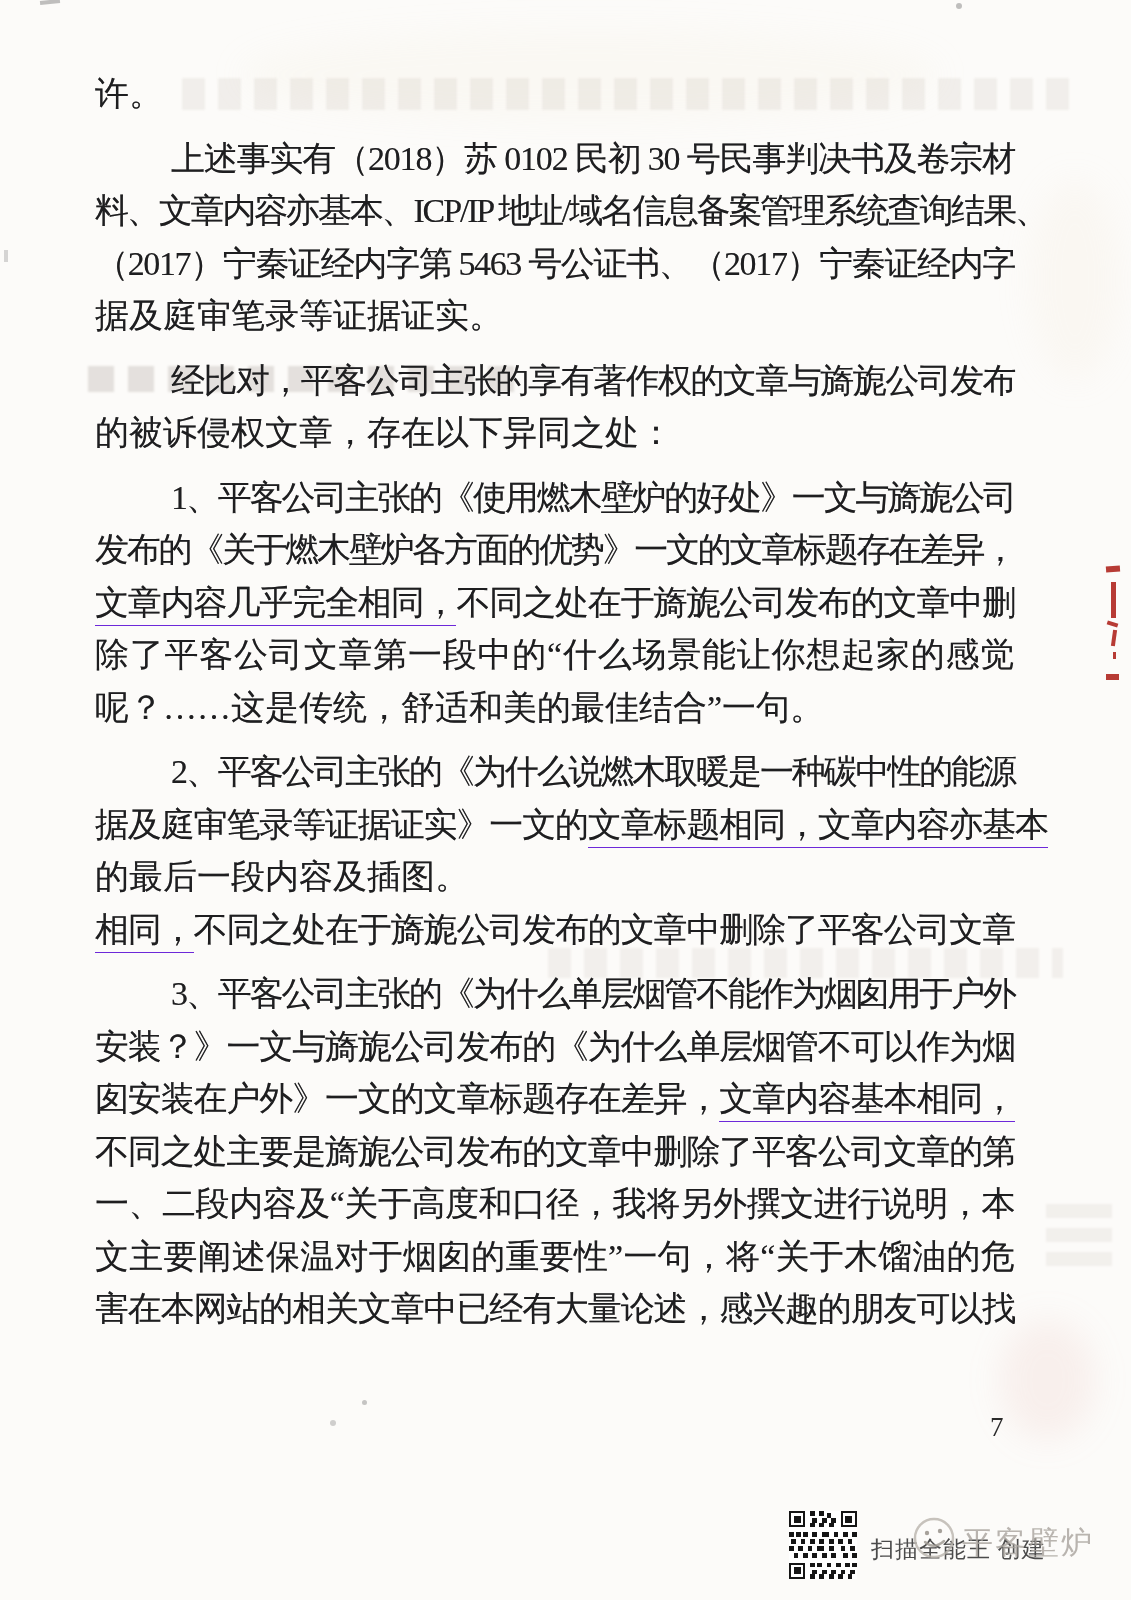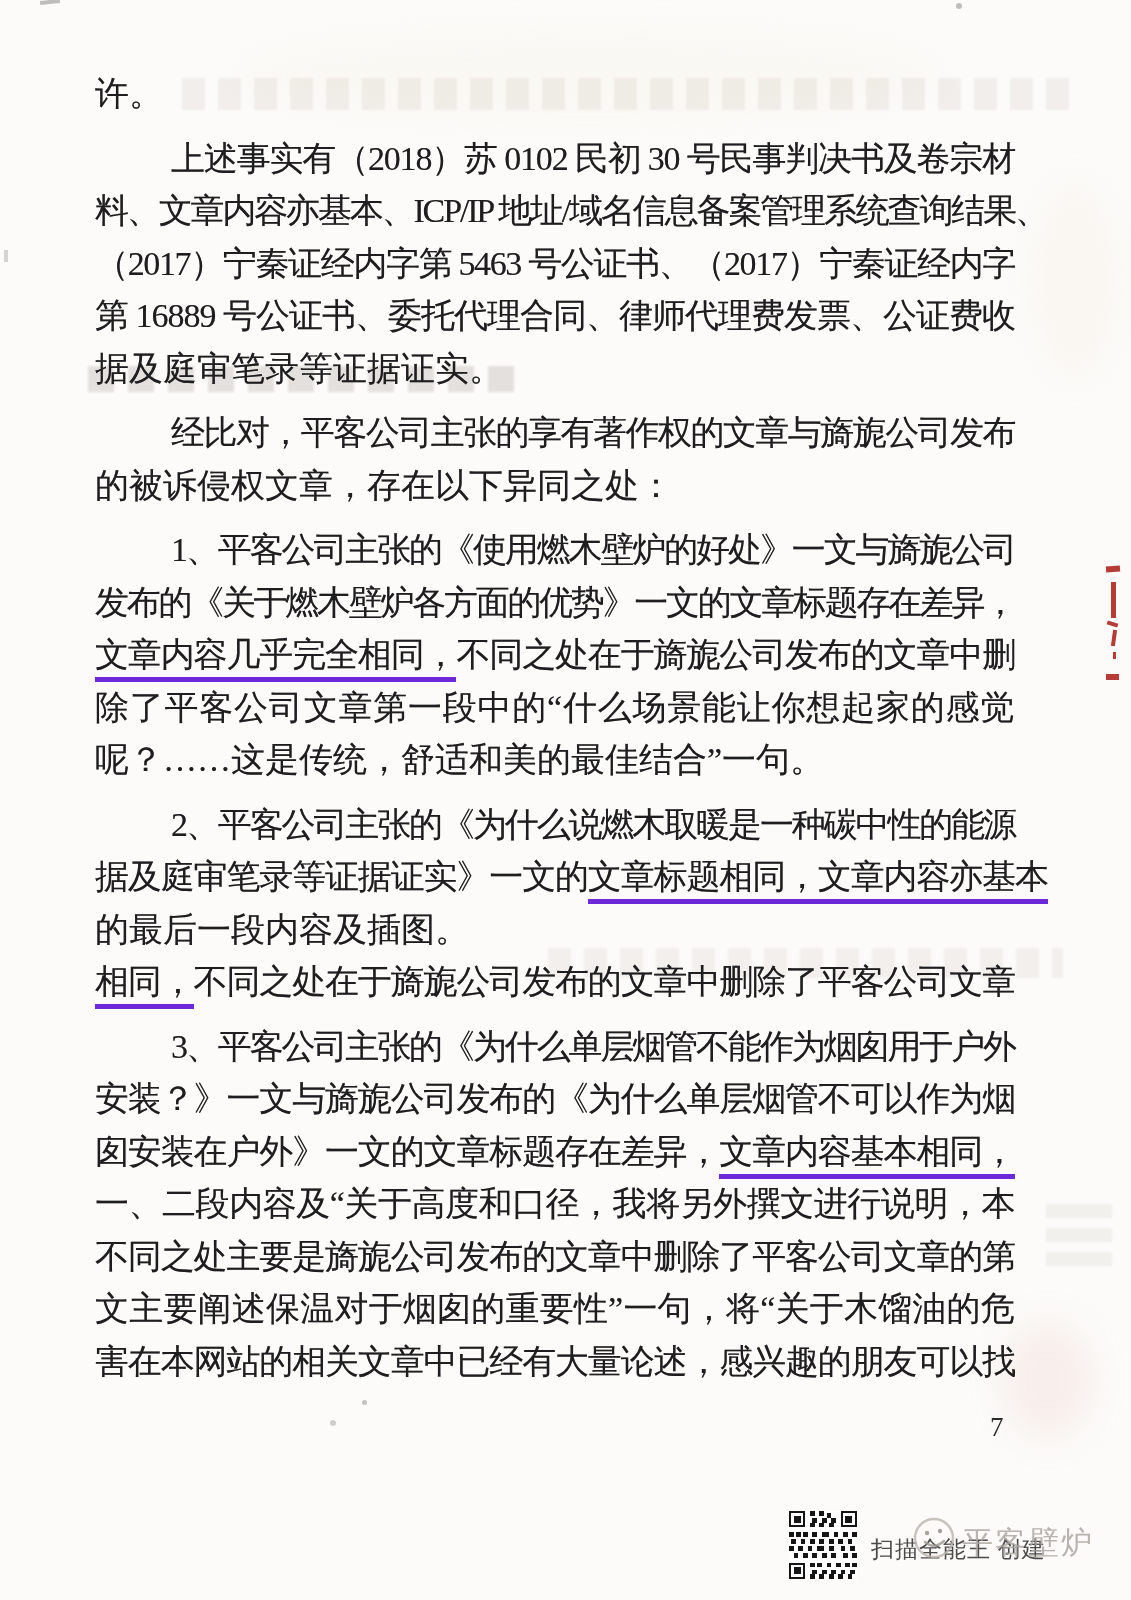--- a/index.html
+++ b/index.html
@@ -21,21 +21,21 @@
   }
   .ghost.g1{left:182px;top:78px;width:895px;height:32px;opacity:.55;}
   .ghost.g2{left:88px;top:366px;width:430px;height:26px;opacity:.7;background:repeating-linear-gradient(90deg,rgba(95,80,70,0.22) 0 26px,rgba(0,0,0,0) 26px 40px);}
   .ghost.g3{left:548px;top:948px;width:515px;height:30px;opacity:.5;}
   .ghost.g4{left:1046px;top:1202px;width:66px;height:64px;opacity:.45;background:repeating-linear-gradient(0deg,rgba(128,106,90,0.18) 0 14px,rgba(0,0,0,0) 14px 24px);}
   
   #doc{position:absolute;left:95px;top:68px;width:920px;color:#1e1e20;}
   .line{height:52.5px;line-height:52.5px;font-size:34px;white-space:nowrap;
         text-shadow:0 0 0.5px rgba(20,20,20,0.45);}
   .line.indent{text-indent:76px;margin-top:12px;}
-  .u{border-bottom:5px solid #6d28d9;padding-bottom:4px;}
+  .u{border-bottom:1px solid #6d28d9;padding-bottom:4px;}
   
   .rmark{position:absolute;left:1104px;top:566px;width:20px;height:126px;}
   .rmark i{position:absolute;background:#ad2019;opacity:.88;display:block;}
   .rmark .m1{left:2px;top:0;width:14px;height:6px;transform:rotate(-4deg);}
   .rmark .m2{left:7px;top:16px;width:5px;height:36px;}
   .rmark .m3{left:3px;top:56px;width:11px;height:4px;transform:rotate(18deg);}
   .rmark .m4{left:8px;top:64px;width:4px;height:16px;transform:rotate(8deg);}
   .rmark .m5{left:9px;top:86px;width:3px;height:7px;}
   .rmark .m6{left:2px;top:108px;width:13px;height:6px;}
   
@@ -72,38 +72,37 @@
   <div class="speck s2"></div>
   <div class="speck s3"></div>
   <div class="speck s4"></div>
   <div class="speck s5"></div>
 
   <div id="doc">
       <div class="line" style=""><span>许。</span></div>
       <div class="line indent full" style="letter-spacing: -1.17647px;"><span>上述事实有（2018）苏 0102 民初 30 号民事判决书及卷宗材</span></div>
       <div class="line full" style="letter-spacing: -2.15533px;"><span>料、文章内容亦基本、ICP/IP 地址/域名信息备案管理系统查询结果、</span></div>
       <div class="line full" style="letter-spacing: -1.36111px;"><span>（2017）宁秦证经内字第 5463 号公证书、（2017）宁秦证经内字</span></div>
-      <div class="line full" style="letter-spacing: -1px;"><span>第 16889 号公证书、委托代理合同、律师代理费发票、公证费收</span></div>
       <div class="line" style=""><span>据及庭审笔录等证据证实。</span></div>
       <div class="line indent full" style="letter-spacing: -1.53846px;"><span>经比对，平客公司主张的享有著作权的文章与旖旎公司发布</span></div>
       <div class="line" style=""><span>的被诉侵权文章，存在以下异同之处：</span></div>
       <div class="line indent full" style="letter-spacing: -2.11111px;"><span>1、平客公司主张的《使用燃木壁炉的好处》一文与旖旎公司</span></div>
       <div class="line full" style="letter-spacing: -2.27586px;"><span>发布的《关于燃木壁炉各方面的优势》一文的文章标题存在差异，</span></div>
       <div class="line full" style="letter-spacing: -1.14286px;"><span class="u">文章内容几乎完全相同，</span><span>不同之处在于旖旎公司发布的文章中删</span></div>
       <div class="line full" style="letter-spacing: 0.774306px; text-align: right;"><span>除了平客公司文章第一段中的“什么场景能让你想起家的感觉</span></div>
       <div class="line" style=""><span>呢？……这是传统，舒适和美的最佳结合”一句。</span></div>
       <div class="line indent full" style="letter-spacing: -2.11111px; font-family: Liberation Serif, serif;"><span>2、平客公司主张的《为什么说燃木取暖是一种碳中性的能源</span></div>
       <div class="line full" style="letter-spacing: -1.14286px;"><span>据及庭审笔录等证据证实》一文的</span><span class="u">文章标题相同，文章内容亦基本</span></div>
       <div class="line" style=""><span>的最后一段内容及插图。</span></div>
       <div class="line full" style="letter-spacing: -1.14286px;"><span class="u">相同，</span><span>不同之处在于旖旎公司发布的文章中删除了平客公司文章</span></div>
       <div class="line indent full" style="letter-spacing: -2.11111px;"><span>3、平客公司主张的《为什么单层烟管不能作为烟囱用于户外</span></div>
       <div class="line full" style="letter-spacing: -1.14286px;"><span>安装？》一文与旖旎公司发布的《为什么单层烟管不可以作为烟</span></div>
       <div class="line full" style="letter-spacing: -1.14286px;"><span>囱安装在户外》一文的文章标题存在差异，</span><span class="u">文章内容基本相同，</span></div>
+      <div class="line full" style="letter-spacing: -1.14286px;"><span>不同之处主要是旖旎公司发布的文章中删除了平客公司文章的第</span></div>
       <div class="line full" style="letter-spacing: -0.467634px;"><span>一、二段内容及“关于高度和口径，我将另外撰文进行说明，本</span></div>
-      <div class="line full" style="letter-spacing: -1.14286px;"><span>不同之处主要是旖旎公司发布的文章中删除了平客公司文章的第</span></div>
       <div class="line full" style="letter-spacing: 0.207589px;"><span>文主要阐述保温对于烟囱的重要性”一句，将“关于木馏油的危</span></div>
       <div class="line full" style="letter-spacing: -1.14286px;"><span>害在本网站的相关文章中已经有大量论述，感兴趣的朋友可以找</span></div>
     </div>
 
   <div class="rmark">
     <i class="m1"></i>
       <i class="m2"></i>
       <i class="m3"></i>
       <i class="m4"></i>
       <i class="m5"></i>

